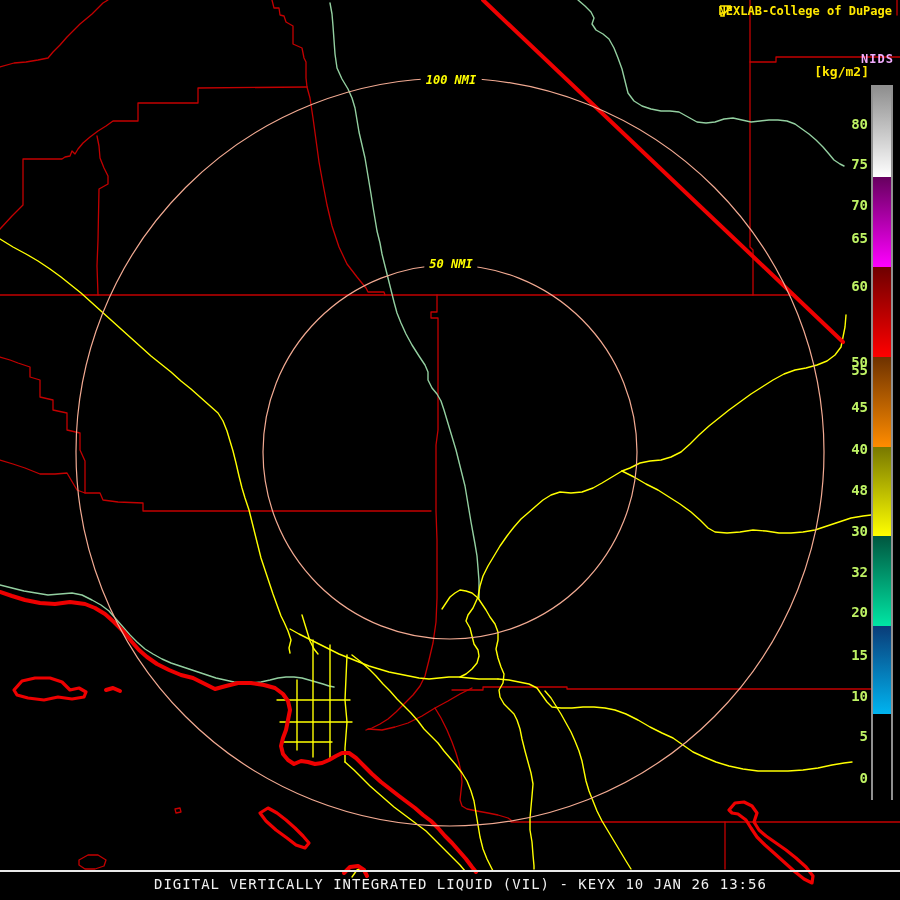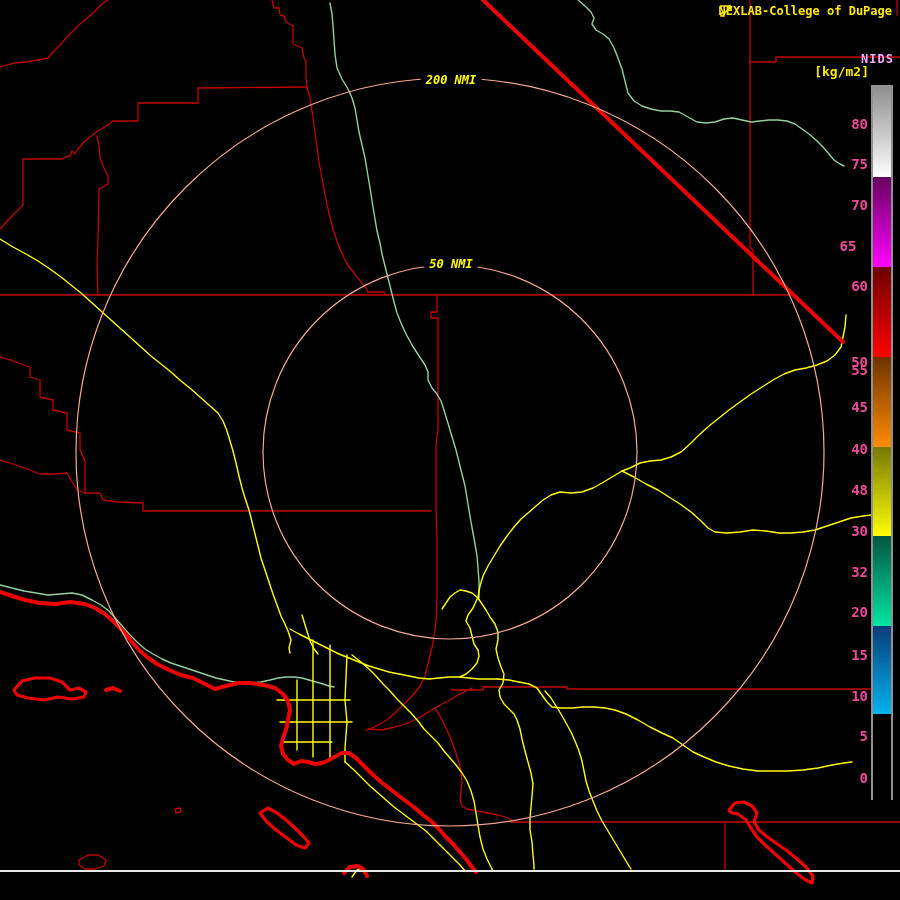--- a/index.html
+++ b/index.html
@@ -17,21 +17,21 @@
     color:#FFFF00;font-size:12px;font-weight:bold;font-style:italic;
     background:#000;padding:0 5px;letter-spacing:0px;z-index:5;
   }
   .colorbar{
     position:absolute;left:871px;top:85px;width:22px;height:715px;
     border:2px solid #909090;box-sizing:border-box;background:#000;z-index:4;
   }
   .colorbar .seg{position:absolute;left:0;width:100%;}
   .cb-tick{
     position:absolute;left:828px;width:40px;text-align:right;
-    color:#ec4899;font-size:14px;font-weight:bold;z-index:4;
+    color:#bef264;font-size:14px;font-weight:bold;z-index:4;
   }
   .footer-line{position:absolute;left:0;top:870px;width:900px;height:2px;background:#E8E8E8;z-index:6;}
   .footer-text{
     position:absolute;left:154px;top:876px;color:#F0F0F0;font-size:14px;
     letter-spacing:1px;z-index:6;
   }
   .brand-icon svg{display:block;}
 </style>
 </head>
 <body>
@@ -83,21 +83,21 @@
       <polyline points="344,873 350,867 358,866 364,870 367,876" fill="none" stroke="#EE0000" stroke-width="4" stroke-linejoin="round" stroke-linecap="round"></polyline>
       <polygon points="14,690 22,681 35,678 50,678 62,682 70,690 79,688 86,692 84,697 72,699 58,697 44,700 28,698 17,695" fill="none" stroke="#EE0000" stroke-width="3.2" stroke-linejoin="round" stroke-linecap="round"></polygon>
       <polygon points="260,813 268,808 277,813 286,820 295,828 303,836 309,843 305,848 296,845 287,838 276,830 266,821" fill="none" stroke="#EE0000" stroke-width="3.2" stroke-linejoin="round" stroke-linecap="round"></polygon>
       <polygon points="729,810 735,803 744,802 752,806 757,813 754,822 759,830 766,836 776,843 786,850 796,858 806,867 813,876 812,883 804,879 794,871 784,862 774,853 765,845 757,837 751,828 746,820 738,814 732,813" fill="none" stroke="#EE0000" stroke-width="3.2" stroke-linejoin="round" stroke-linecap="round"></polygon>
       <polygon points="79,860 88,855 98,855 106,860 104,866 95,869 85,869 79,865" fill="none" stroke="#C30000" stroke-width="1.3" stroke-linejoin="round" stroke-linecap="round"></polygon>
       <polygon points="175,809 180,808 181,812 176,813" fill="none" stroke="#C30000" stroke-width="1.3" stroke-linejoin="round" stroke-linecap="round"></polygon>
       <circle cx="450" cy="452" r="187" fill="none" stroke="#F2AA92" stroke-width="1.2"></circle>
       <circle cx="450" cy="452" r="374" fill="none" stroke="#F2AA92" stroke-width="1.2"></circle>
     </svg>
 
-  <div class="ring-label" id="outer-ring-label" style="left: 451px; top: 80px;">200 NMI</div>
+  <div class="ring-label" id="outer-ring-label" style="left: 451px; top: 80px;">100 NMI</div>
   <div class="ring-label" id="inner-ring-label" style="left: 451px; top: 264px;">50 NMI</div>
 
   <div class="txt brand-row">
     <span>NEXLAB-College of DuPage</span>
     <span class="brand-icon">
       <svg width="14" height="14" viewBox="0 0 14 14">
         <path d="M1 2 H12 M12 2 V6 M12 2 L4 11 M2 9 h3 v3 h-3 z" stroke="#FFE800" stroke-width="1.6" fill="none"></path>
       </svg>
     </span>
   </div>
@@ -111,30 +111,31 @@
       <div class="seg" style="top: 270px; height: 90px; background: linear-gradient(rgb(110, 50, 0), rgb(255, 140, 0));"></div>
       <div class="seg" style="top: 360px; height: 89px; background: linear-gradient(rgb(120, 120, 0), rgb(255, 255, 0));"></div>
       <div class="seg" style="top: 449px; height: 90px; background: linear-gradient(rgb(0, 86, 63), rgb(0, 230, 164));"></div>
       <div class="seg" style="top: 539px; height: 88px; background: linear-gradient(rgb(10, 60, 120), rgb(0, 180, 240));"></div>
       <div class="seg" style="top: 627px; height: 86px; background: linear-gradient(rgb(0, 0, 0), rgb(0, 0, 0));"></div>
     </div>
   <div id="colorbar-ticks">
       <div class="cb-tick" style="top: 116px;">80</div>
       <div class="cb-tick" style="top: 156px;">75</div>
       <div class="cb-tick" style="top: 197px;">70</div>
-      <div class="cb-tick" style="top: 238px; text-align: center;">65</div>
+      <div class="cb-tick" style="top: 230px;">65</div>
       <div class="cb-tick" style="top: 278px;">60</div>
       <div class="cb-tick" style="top: 314px; margin-top: 48px;">55</div>
       <div class="cb-tick" style="top: 354px;">50</div>
       <div class="cb-tick" style="top: 399px;">45</div>
       <div class="cb-tick" style="top: 441px;">40</div>
       <div class="cb-tick" style="top: 482px;">48</div>
       <div class="cb-tick" style="top: 523px; text-align: right;">30</div>
       <div class="cb-tick" style="top: 564px;">32</div>
       <div class="cb-tick" style="top: 604px;">20</div>
       <div class="cb-tick" style="top: 647px;">15</div>
       <div class="cb-tick" style="top: 688px;">10</div>
       <div class="cb-tick" style="top: 728px;">5</div>
       <div class="cb-tick" style="top: 770px;">0</div>
     </div>
 
   <div class="footer-line"></div>
+  <div class="footer-text">DIGITAL VERTICALLY INTEGRATED LIQUID (VIL) - KEYX 10 JAN 26 13:56</div>
 </div>
 
 </body></html>

